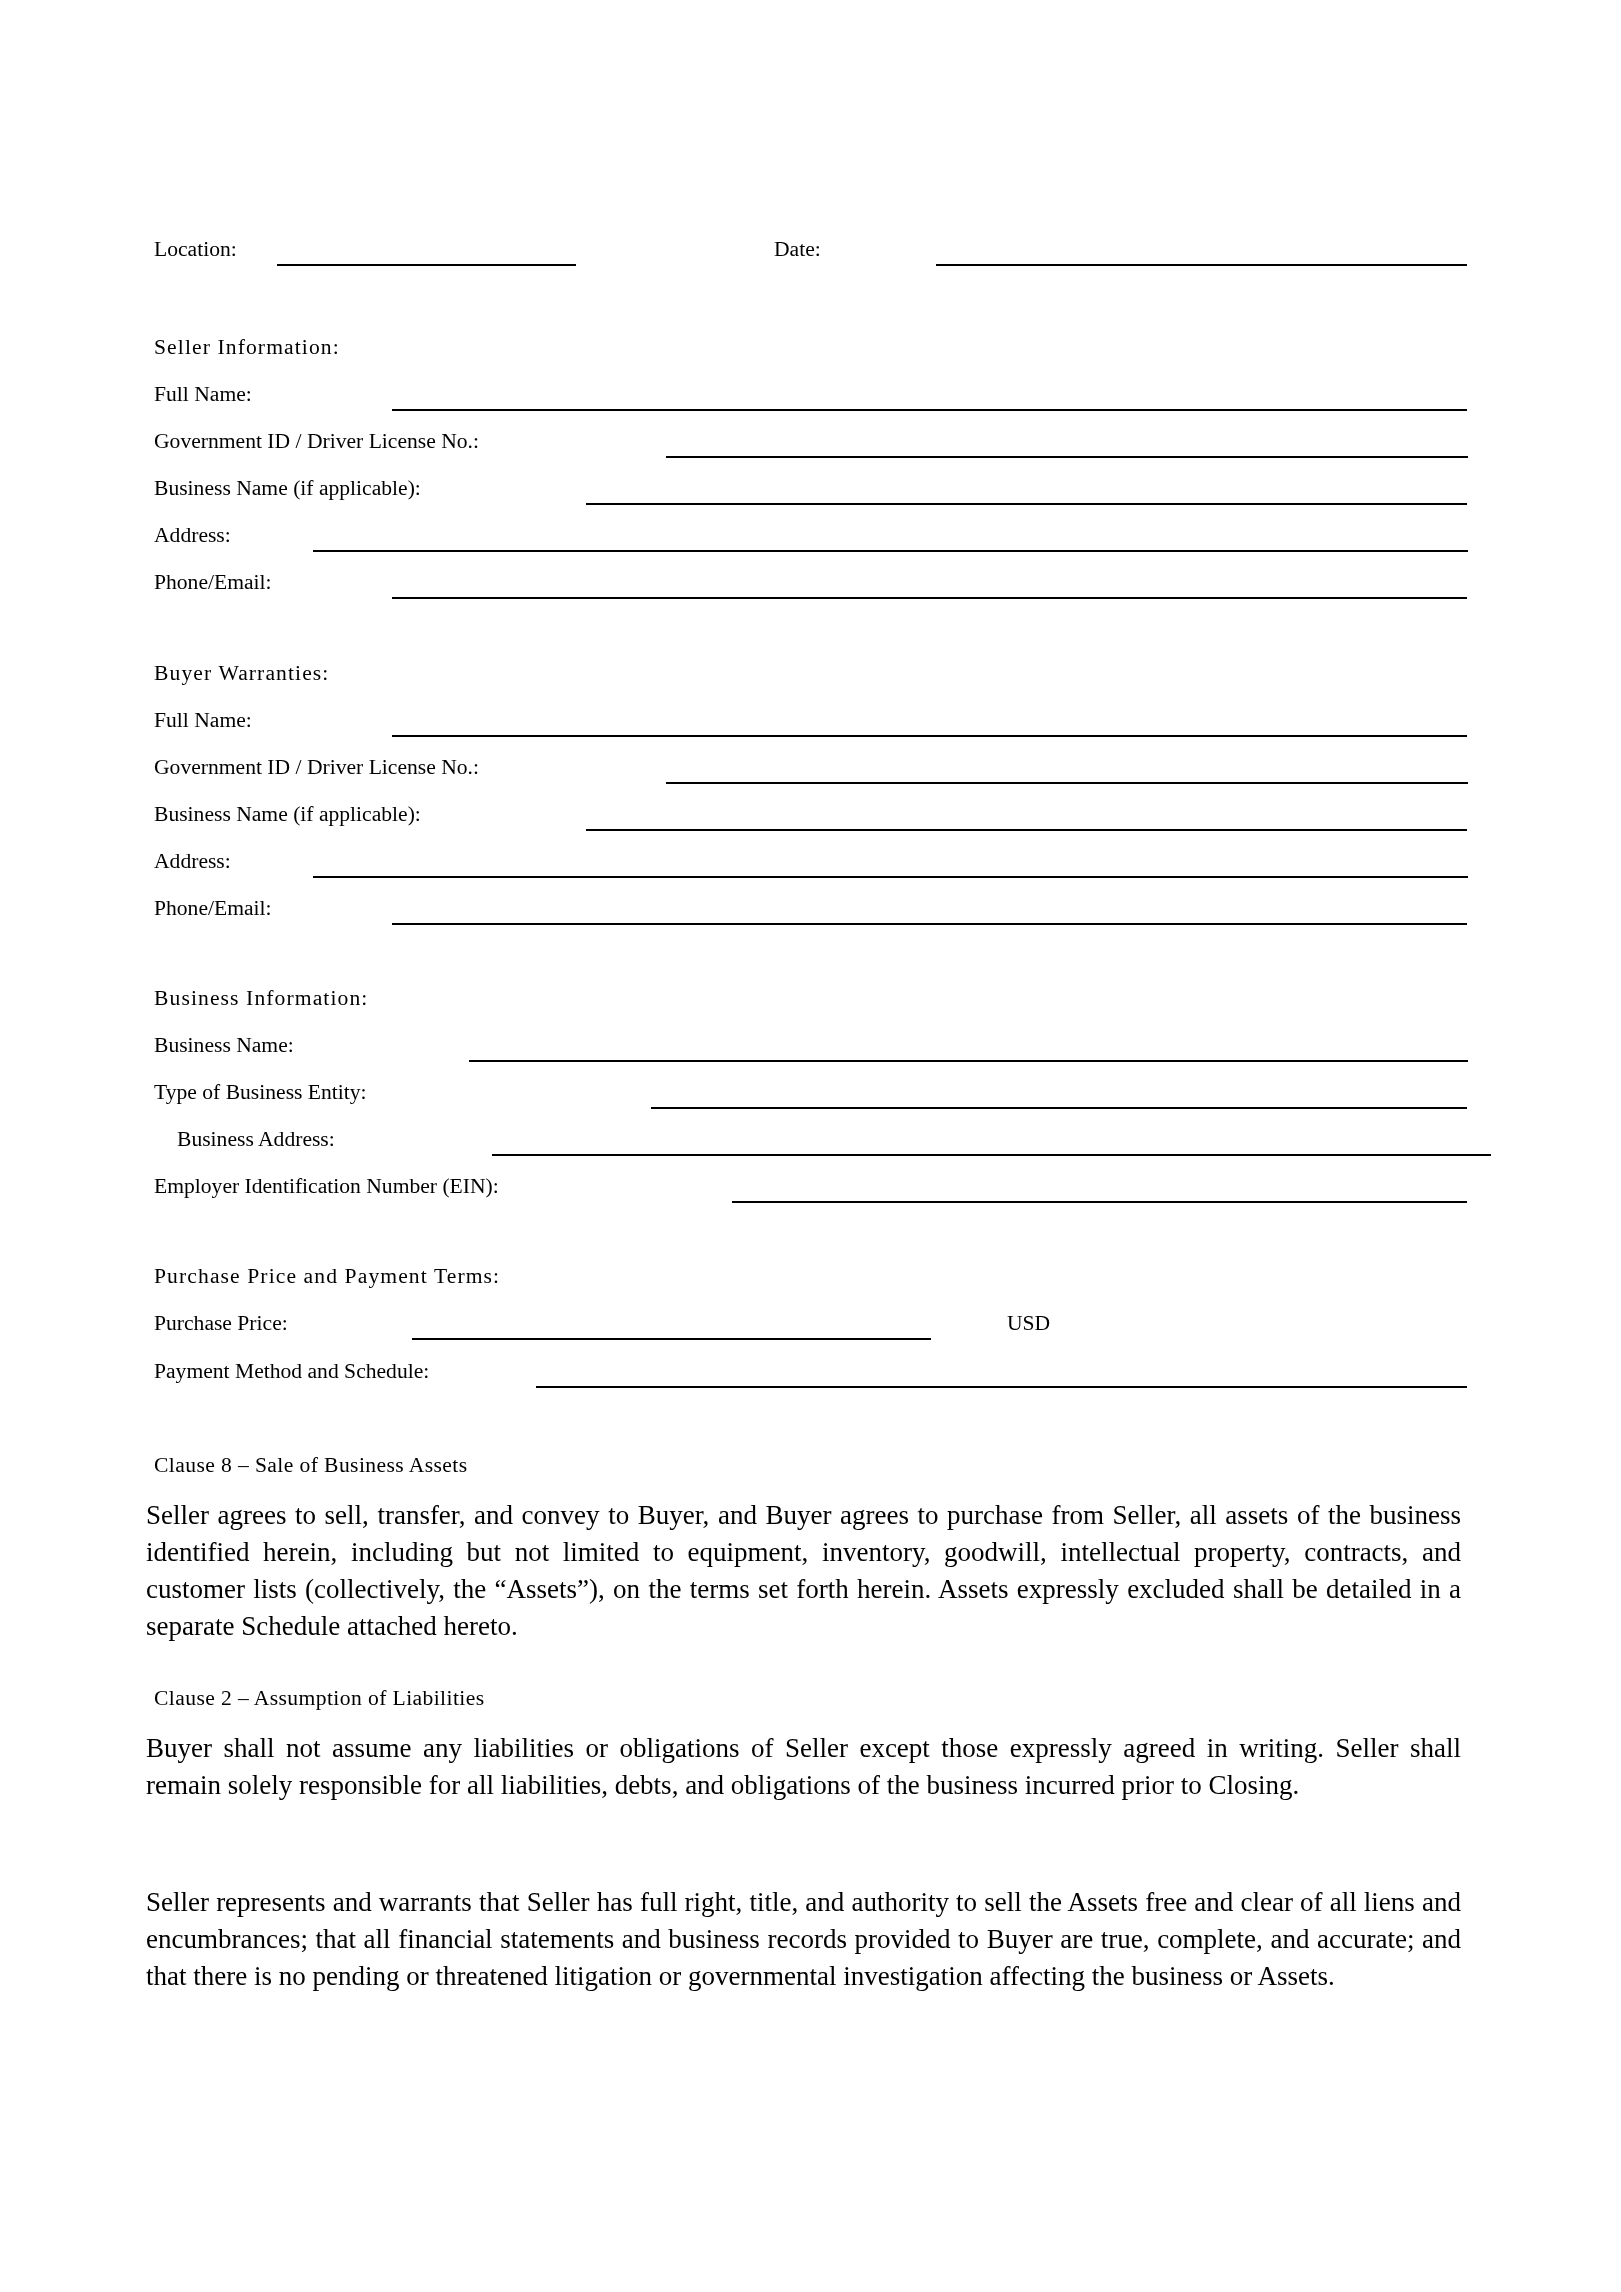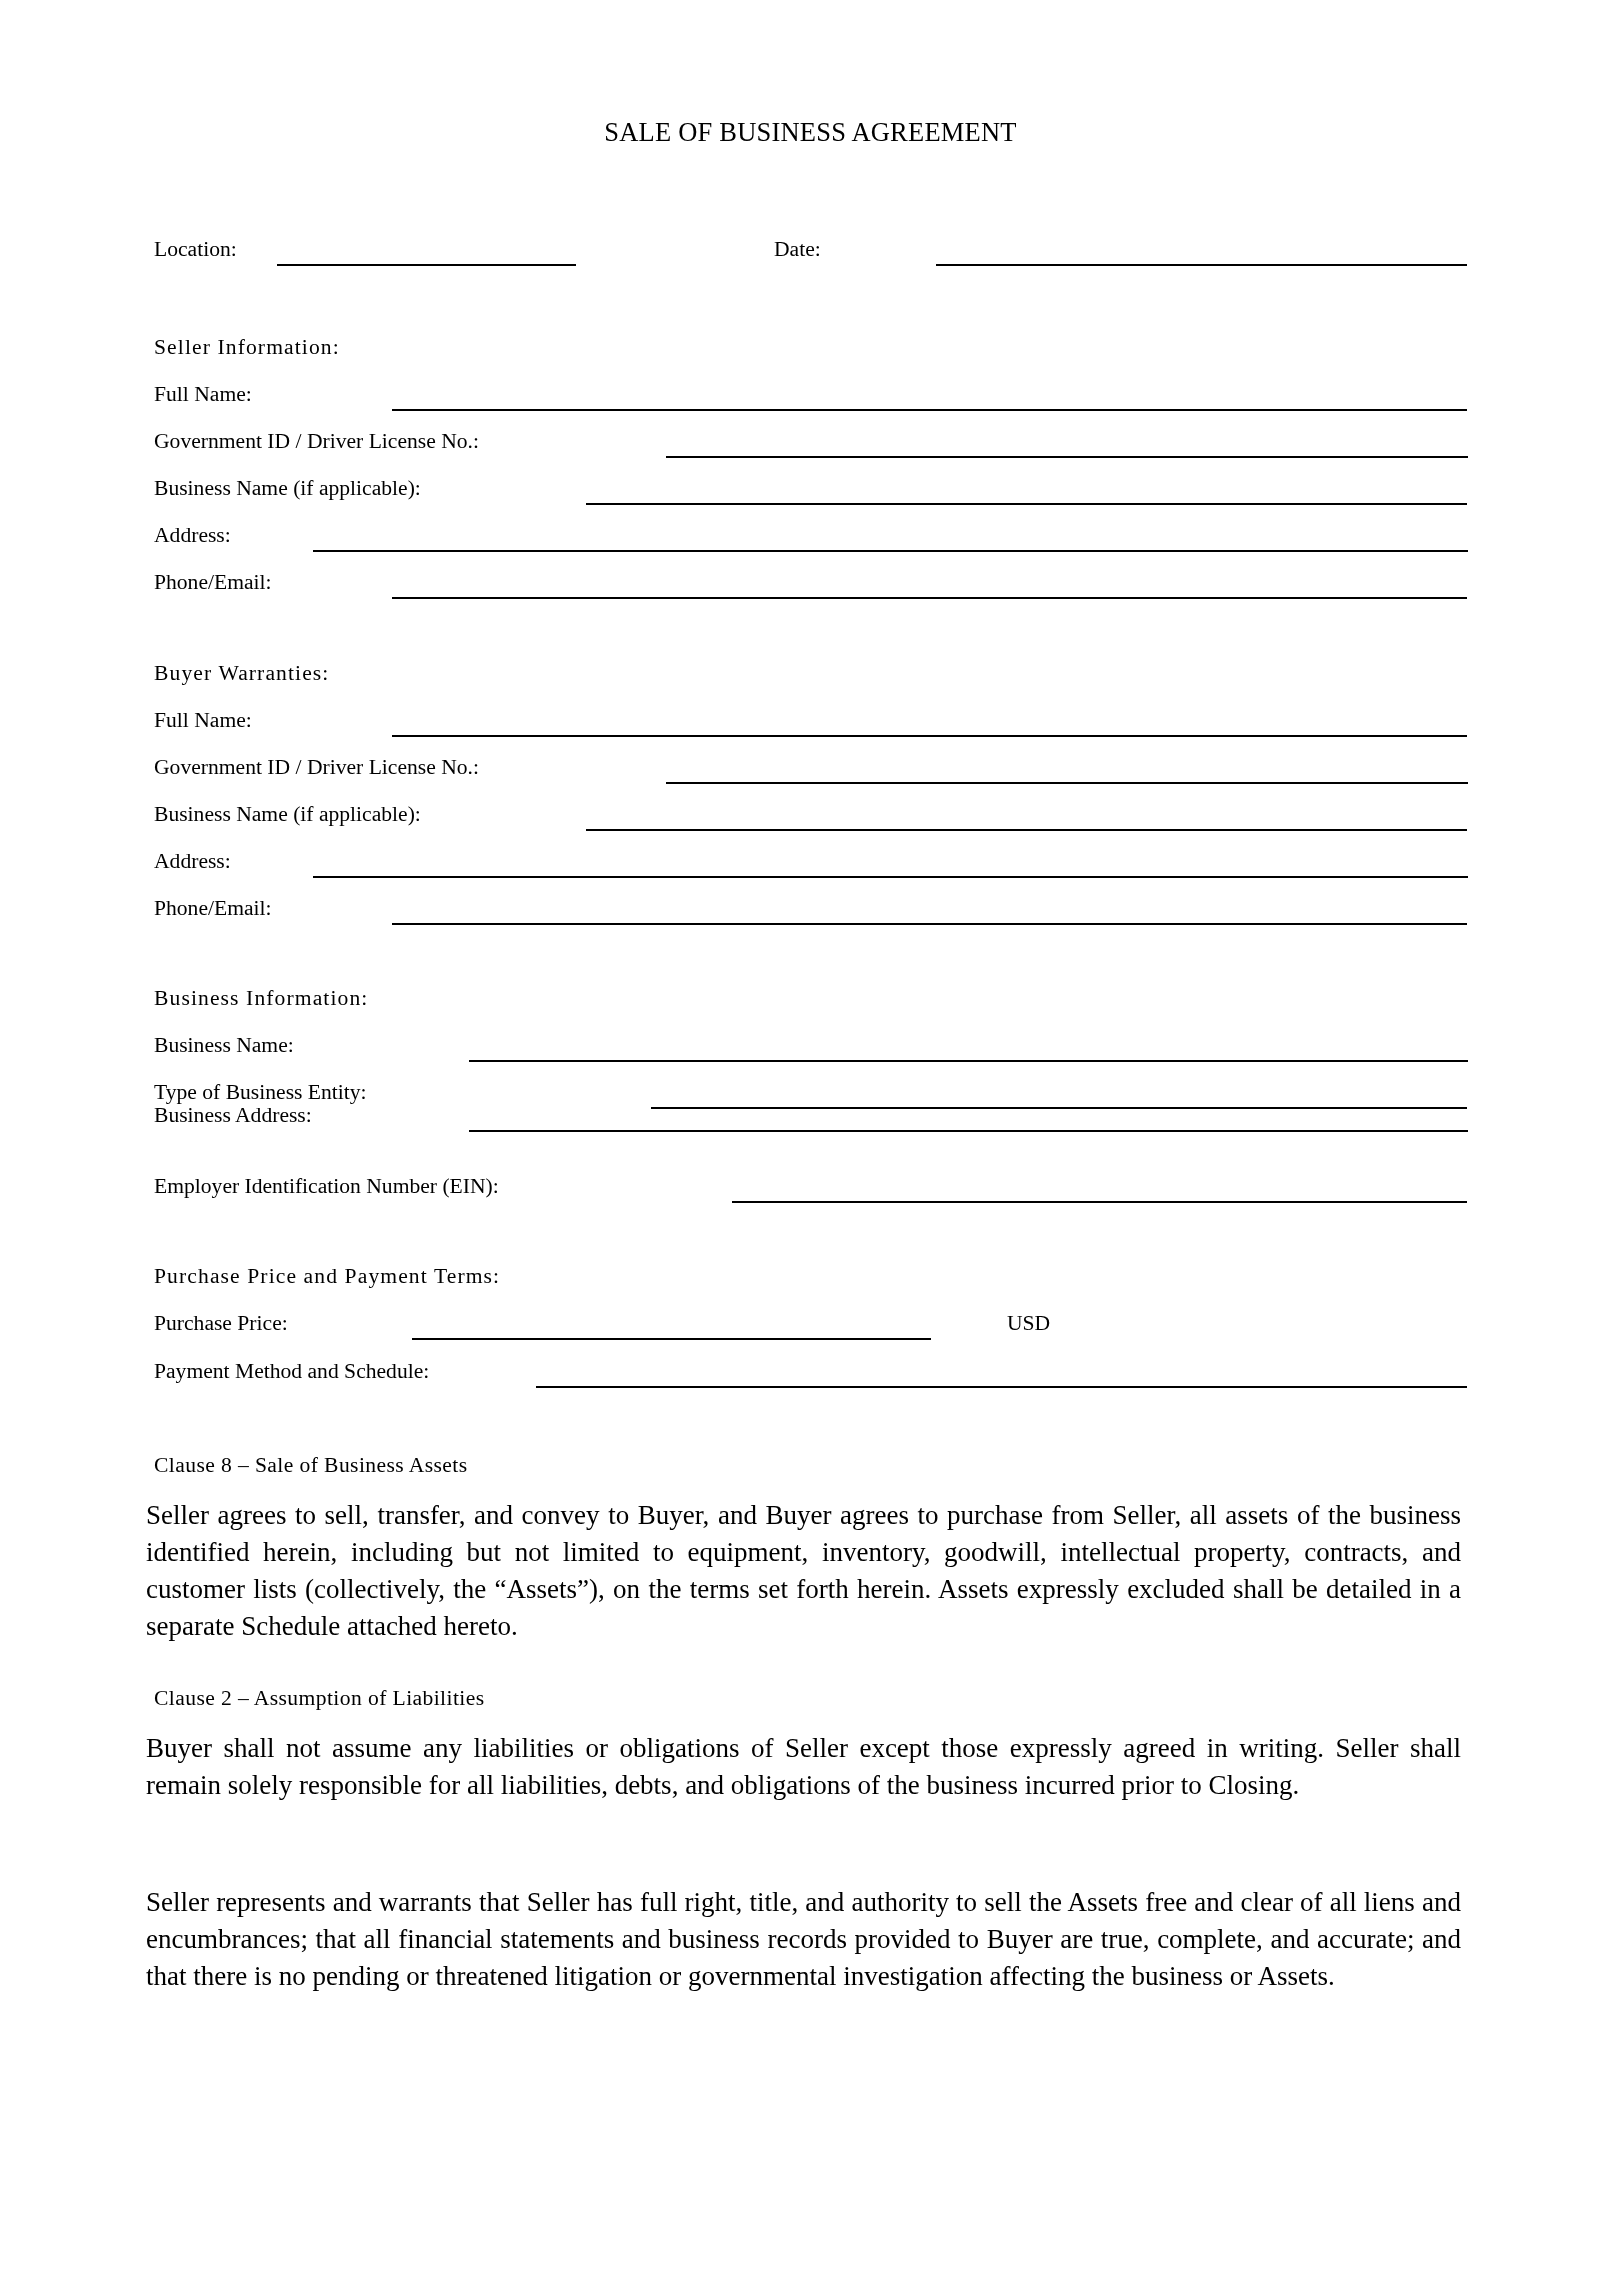--- a/index.html
+++ b/index.html
@@ -86,21 +86,20 @@
     font-size: 21.6px;
     line-height: 29px;
     white-space: nowrap;
   }
 </style>
 </head>
 <body>
 
 <div class="page">
 
-  <div class="doc-title">SALE OF BUSINESS AGREEMENT</div>
 
   <div class="row" style="top:235px; width:1313px;">
     <span class="label">Location:</span>
     <span class="rule" style="left:123px; width:299px;"></span>
     <span class="label" style="left:620px;">Date:</span>
     <span class="rule" style="left:782px; width:531px;"></span>
   </div>
 
   <div class="sect-head" style="top:333px;">Seller Information:</div>
 
@@ -161,21 +160,21 @@
   <div class="row" style="top:1031px;">
     <span class="label">Business Name:</span>
     <span class="rule" style="left:315px; width:999px;"></span>
   </div>
 
   <div class="row" style="top:1078px;">
     <span class="label">Type of Business Entity:</span>
     <span class="rule" style="left:497px; width:816px;"></span>
   </div>
 
-  <div class="row" style="top:1101px;">
+  <div class="row" style="top:1125px;margin-left:23px;">
     <span class="label">Business Address:</span>
     <span class="rule" style="left:315px; width:999px;"></span>
   </div>
 
   <div class="row" style="top:1172px;">
     <span class="label">Employer Identification Number (EIN):</span>
     <span class="rule" style="left:578px; width:735px;"></span>
   </div>
 
   <div class="sect-head" style="top:1262px;">Purchase Price and Payment Terms:</div>

